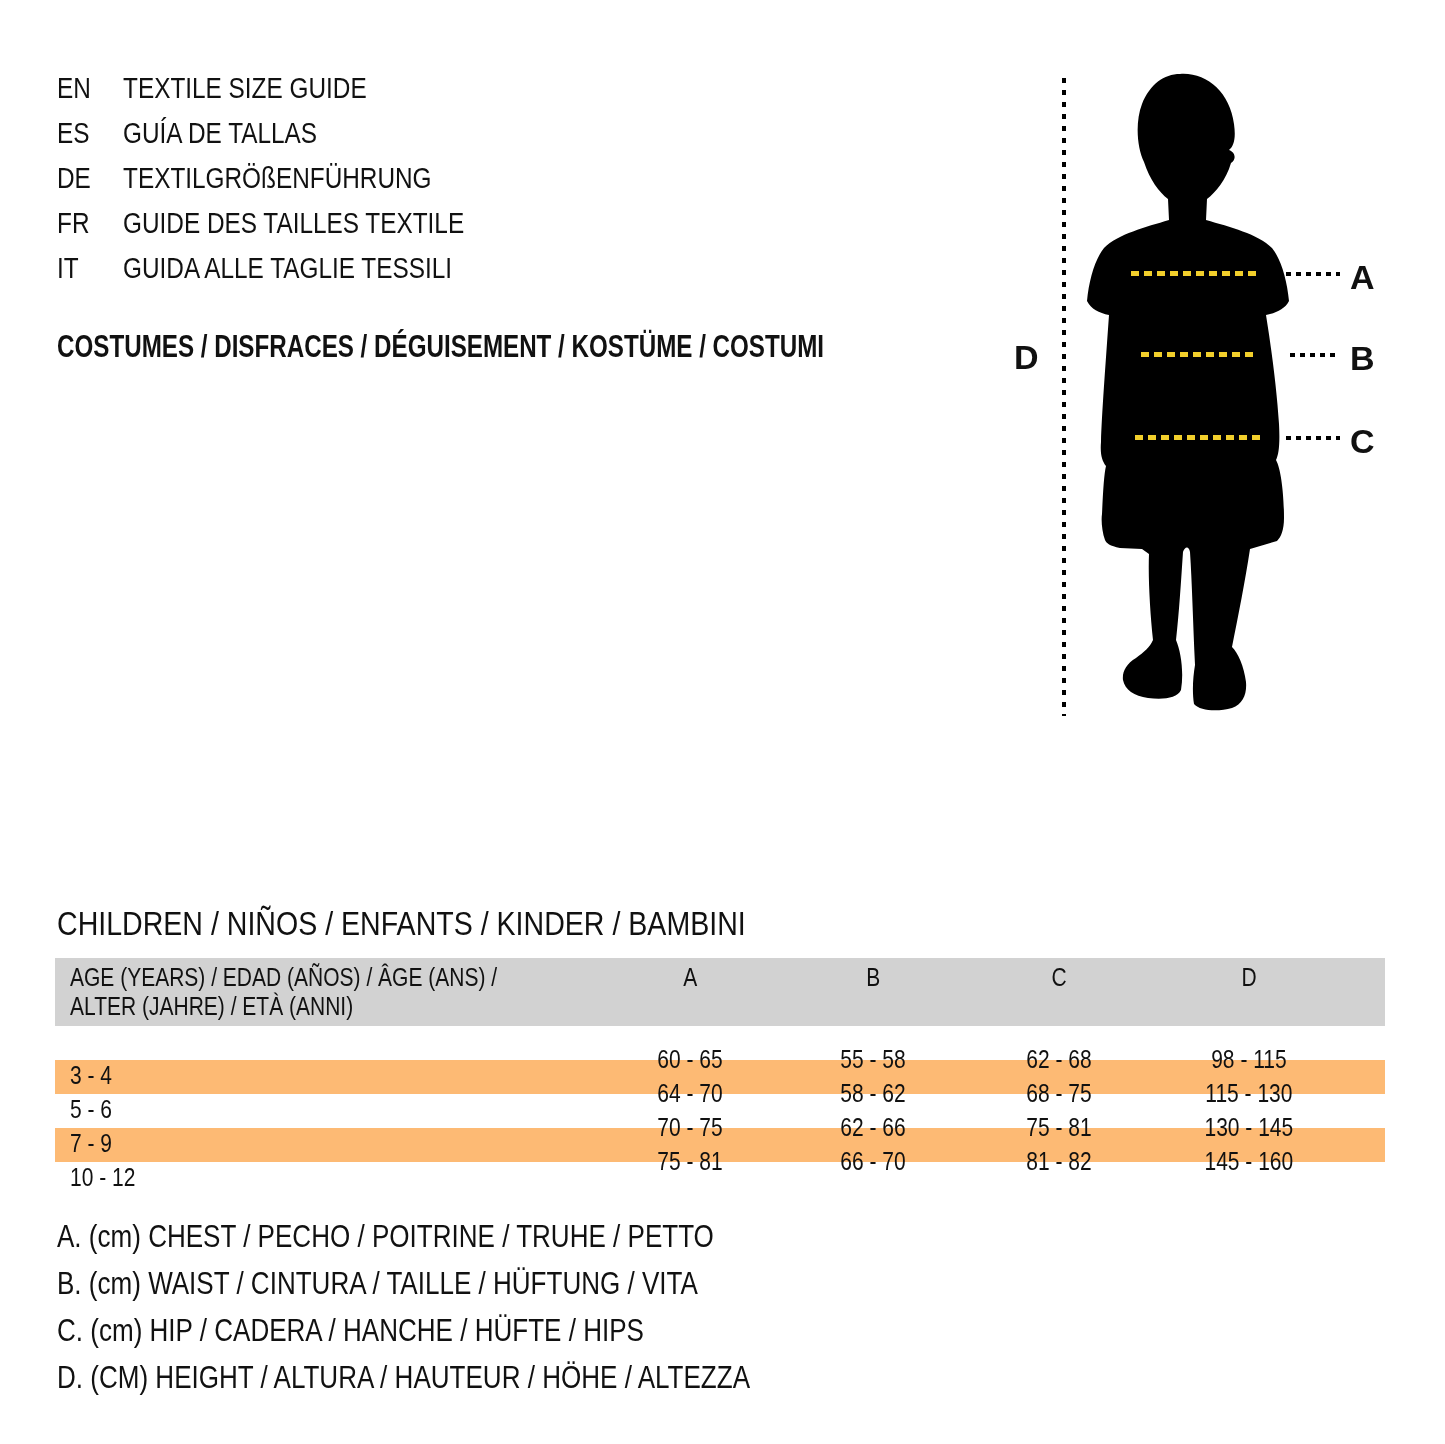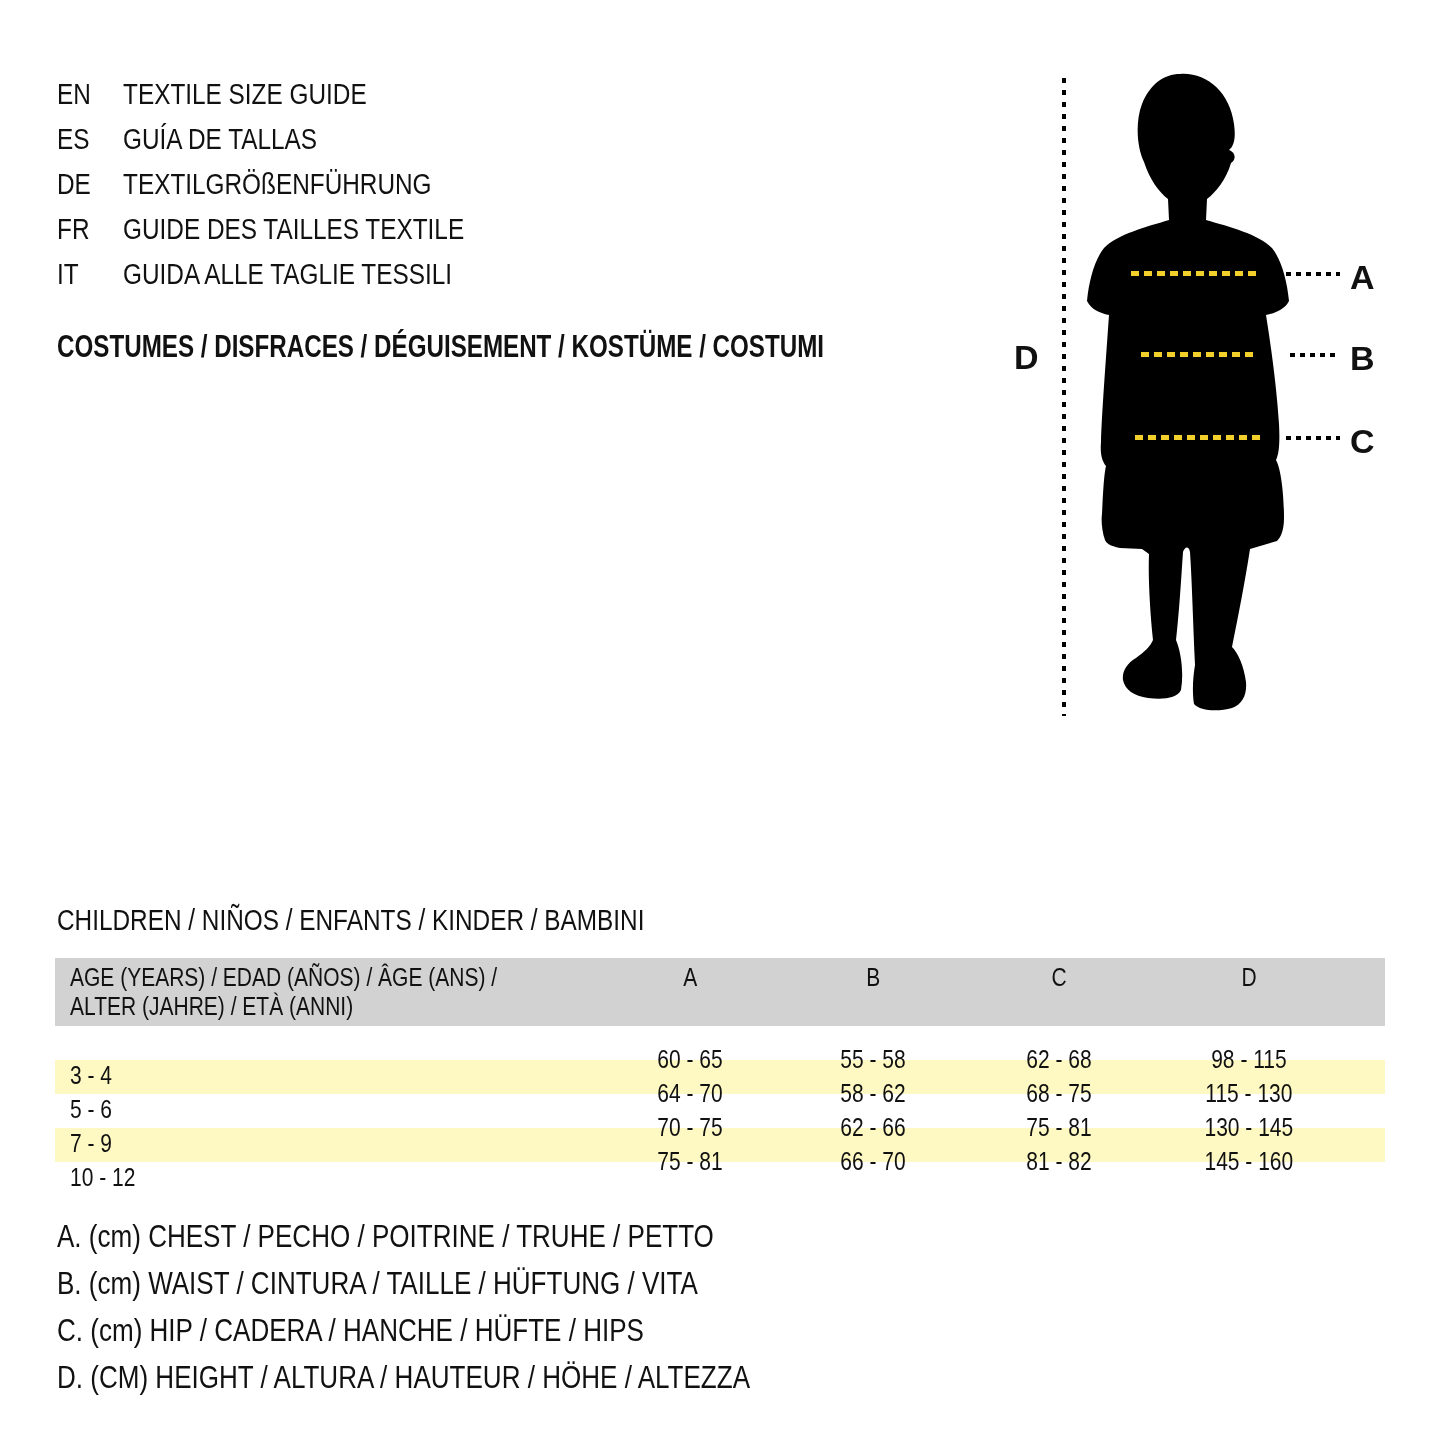--- a/index.html
+++ b/index.html
@@ -6,21 +6,21 @@
   #page {
     position:relative; width:1445px; height:1444px; background:#ffffff;
     font-family:"Liberation Sans", sans-serif; color:#111111; overflow:hidden;
   }
   
   .cx  { display:inline-block; transform:scaleX(0.84); transform-origin:0 50%; white-space:nowrap; }
   .cxc { display:inline-block; transform:scaleX(0.84); transform-origin:50% 50%; white-space:nowrap; }
 
   
   .langs { position:absolute; left:57px; top:72px; font-size:29px; font-weight:400; letter-spacing:0; }
-  .lang-row { display:flex; height:45px; align-items:center; }
+  .lang-row { display:flex; height:45px; align-items:flex-start; }
   .lang-code { width:66px; flex:0 0 66px; }
 
   
   .headline { position:absolute; left:57px; top:329px; font-size:31px; font-weight:700; }
   .headline .cx { transform:scaleX(0.78); }
 
   
   .vdots { position:absolute; left:1062px; top:78px; width:4px; height:638px;
            background:repeating-linear-gradient(to bottom,#000 0 5px,transparent 5px 12px); }
   .silhouette { position:absolute; left:1080px; top:62px; }
@@ -34,28 +34,28 @@
   #bdots-a { left:1286px; top:272px; width:54px; }
   #bdots-b { left:1290px; top:353px; width:50px; }
   #bdots-c { left:1286px; top:436px; width:54px; }
   .fig-label { position:absolute; font-size:34px; font-weight:700; line-height:40px; }
   #flabel-a { left:1350px; top:257px; }
   #flabel-b { left:1350px; top:338px; }
   #flabel-c { left:1350px; top:421px; }
   #flabel-d { left:1014px; top:337px; }
 
   
-  .section-title { position:absolute; left:57px; top:904px; font-size:29px; font-weight:400; }
+  .section-title { position:absolute; left:57px; top:904px; font-size:34px; font-weight:400; }
   .size-table { position:absolute; left:55px; top:958px; width:1330px; font-size:25px; }
   .t-row, .t-head { display:grid; grid-template-columns:41% 13.5% 14% 14% 14.5% 3%; align-items:center; }
   .t-head { background:#d2d2d2; height:68px; align-items:start; }
   .t-head .age-cell { padding:5px 0 0 15px; line-height:29px;text-decoration:underline; }
   .t-head .col-cell { text-align:center; padding-top:5px; line-height:29px; }
   .t-row { height:34px; line-height:34px; }
-  .t-row.alt { background:#fef9c3; }
+  .t-row.alt { background:#fdba74; }
   .t-row .age-cell { padding-left:15px;margin-top:32px; }
   .t-row .val-cell { text-align:center; }
 
   
   .legend { position:absolute; left:57px; top:1213px; font-size:31px; }
   .legend-line { height:47px; line-height:47px; }
 </style>
 </head>
 <body>
 

